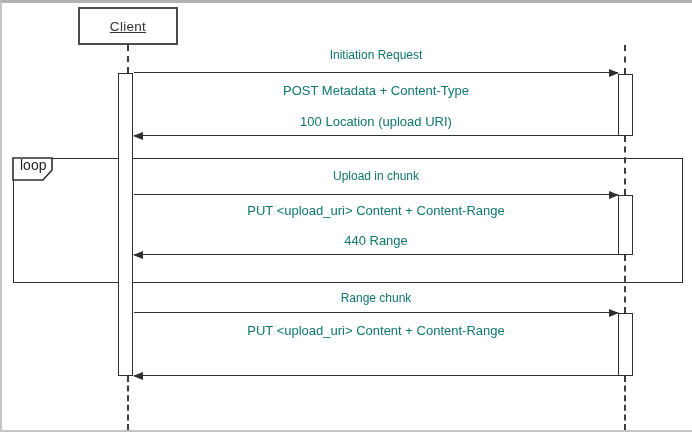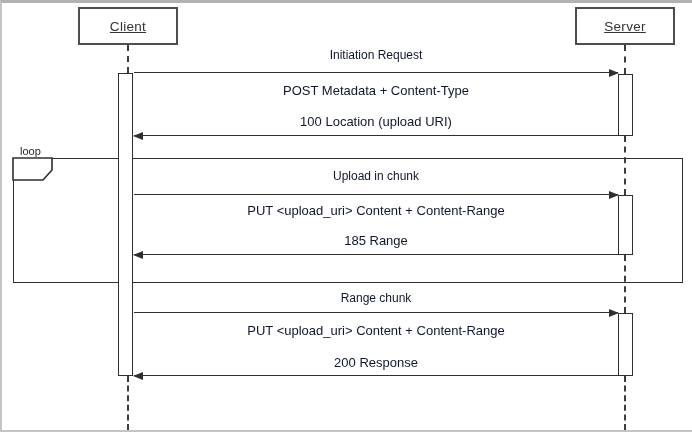--- a/index.html
+++ b/index.html
@@ -23,54 +23,51 @@
   .activation {
     position:absolute; width:15px; box-sizing:border-box; border:1.6px solid #2f2f2f;
     background:#ffffff; z-index:3;
   }
   .loopbox {
     position:absolute; left:13px; top:158px; width:670px; height:125px;
     box-sizing:border-box; border:1.6px solid #2f2f2f; z-index:2;
   }
   .loop-pentagon { position:absolute; left:12px; top:157px; z-index:4; }
   .loop-label {
-    position:absolute; left:20px; top:145px; font-size:11px; color:#262626; z-index:5;
+    position:absolute; left:20px; top:157px; font-size:14px; color:#262626; z-index:5;
   }
   .msg {
     position:absolute; left:134px; width:484px; height:0;
     border-top:1.6px solid #2f2f2f; z-index:2;
   }
   .ah-right {
     position:absolute; right:-1px; top:-4px; width:0; height:0;
     border-top:4px solid transparent; border-bottom:4px solid transparent;
     border-left:10px solid #2f2f2f;
   }
   .ah-left {
     position:absolute; left:-1px; top:-4px; width:0; height:0;
     border-top:4px solid transparent; border-bottom:4px solid transparent;
     border-right:10px solid #2f2f2f;
   }
   .lbl {
     position:absolute; left:376px; transform:translate(-50%,-50%);
-    white-space:nowrap; color:#0f172a; z-index:4;
+    white-space:nowrap; color:#0f766e; z-index:4;
   }
   .lbl.section { font-size:12px; }
   .lbl.message { font-size:13px;text-align:right; }
 </style>
 </head>
 <body>
 
 <div id="stage">
   <div class="frame-border"></div>
 
   <div class="actor-box" style="left:78px;">
     <span class="actor-label">Client</span>
-  </div>
-  <div class="actor-box" style="left:575px;">
-    <span class="actor-label">Server</span>
   </div>
 
   <div class="lifeline" style="left:127px; top:45px; height:28px;"></div>
   <div class="lifeline" style="left:127px; top:376px; height:54px;"></div>
   <div class="lifeline" style="left:624px; top:45px; height:29px;"></div>
   <div class="lifeline" style="left:624px; top:136px; height:59px;"></div>
   <div class="lifeline" style="left:624px; top:255px; height:58px;"></div>
   <div class="lifeline" style="left:624px; top:376px; height:54px;"></div>
 
   <div class="loopbox"></div>
@@ -102,18 +99,17 @@
   <div class="activation" style="left:618px; top:74px; height:62px;"></div>
   <div class="activation" style="left:618px; top:195px; height:60px;"></div>
   <div class="activation" style="left:618px; top:313px; height:63px;"></div>
 
   <div class="lbl section" style="top:55px;">Initiation Request</div>
   <div class="lbl message" style="top:90px;">POST Metadata + Content-Type</div>
   <div class="lbl message" style="top:121px;">100 Location (upload URI)</div>
 
   <div class="lbl section" style="top:176px;">Upload in chunk</div>
   <div class="lbl message" style="top:210px;">PUT &lt;upload_uri&gt; Content + Content-Range</div>
-  <div class="lbl message" style="top:240px;">185 Range</div>
+  <div class="lbl message" style="top:240px;">440 Range</div>
 
   <div class="lbl section" style="top:298px;">Range chunk</div>
   <div class="lbl message" style="top:330px;">PUT &lt;upload_uri&gt; Content + Content-Range</div>
-  <div class="lbl message" style="top:362px;">200 Response</div>
 </div>
 
 </body></html>

